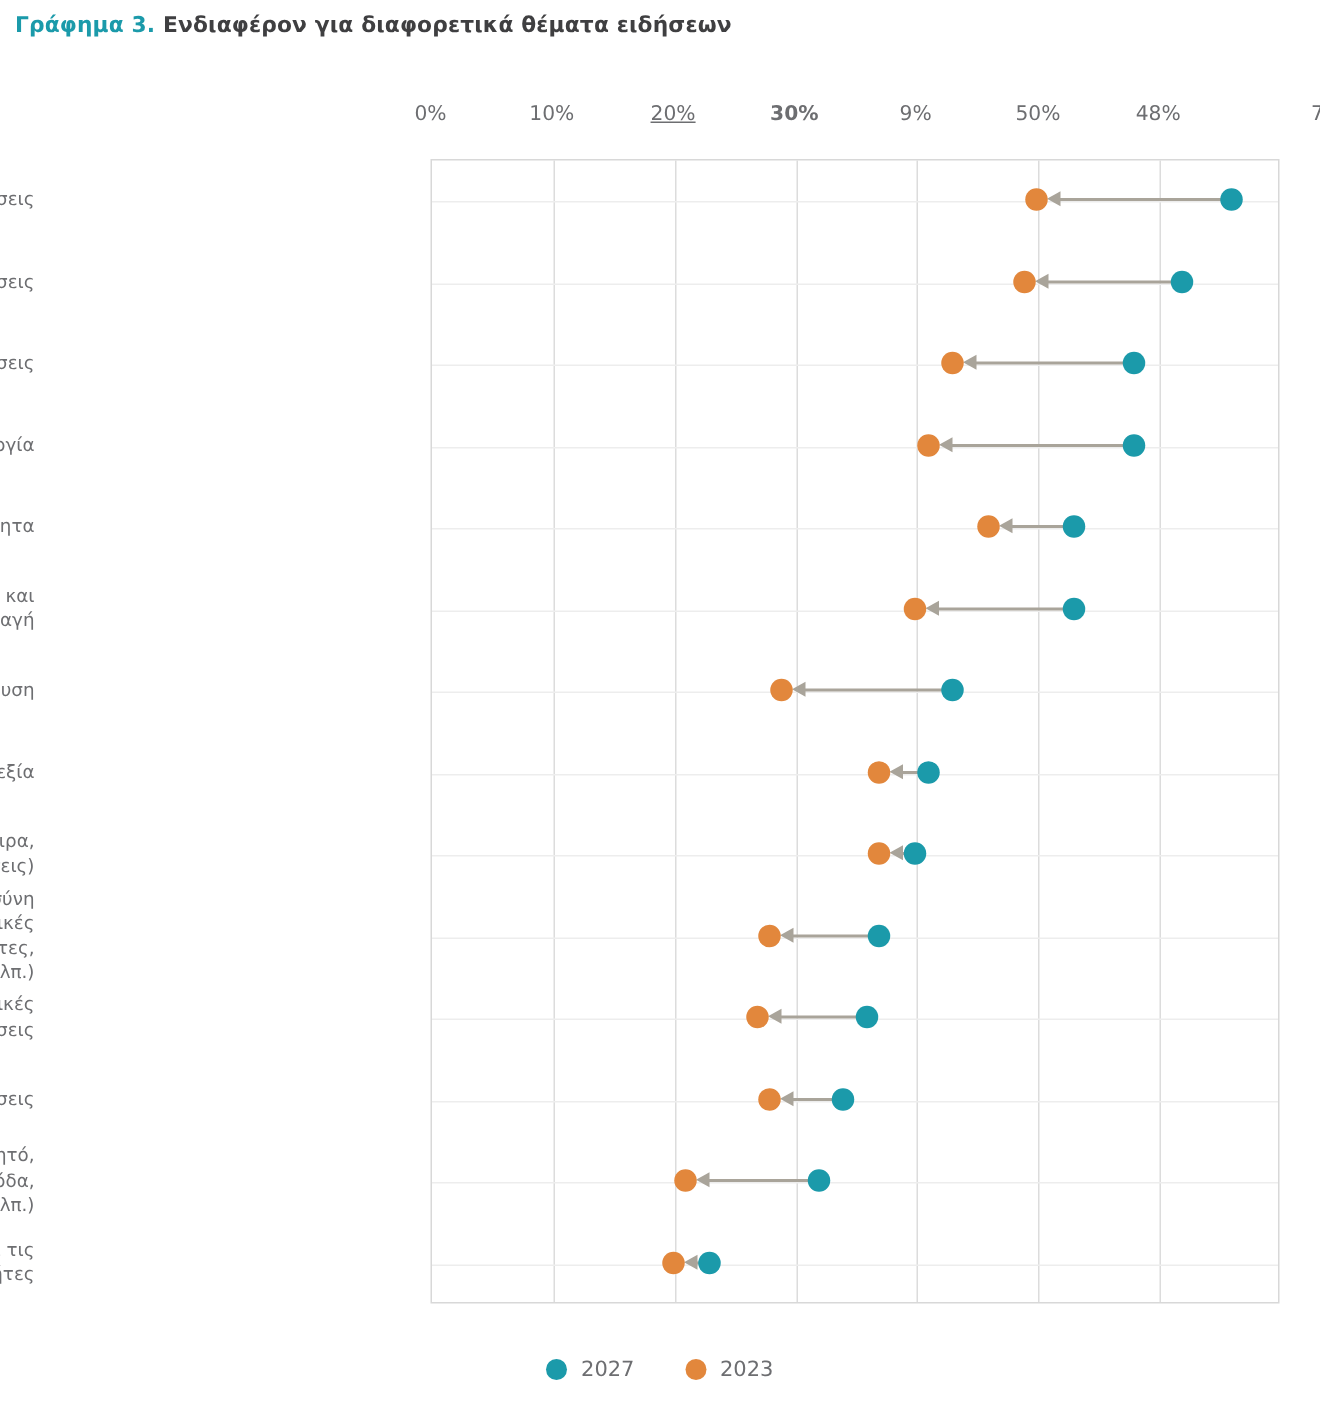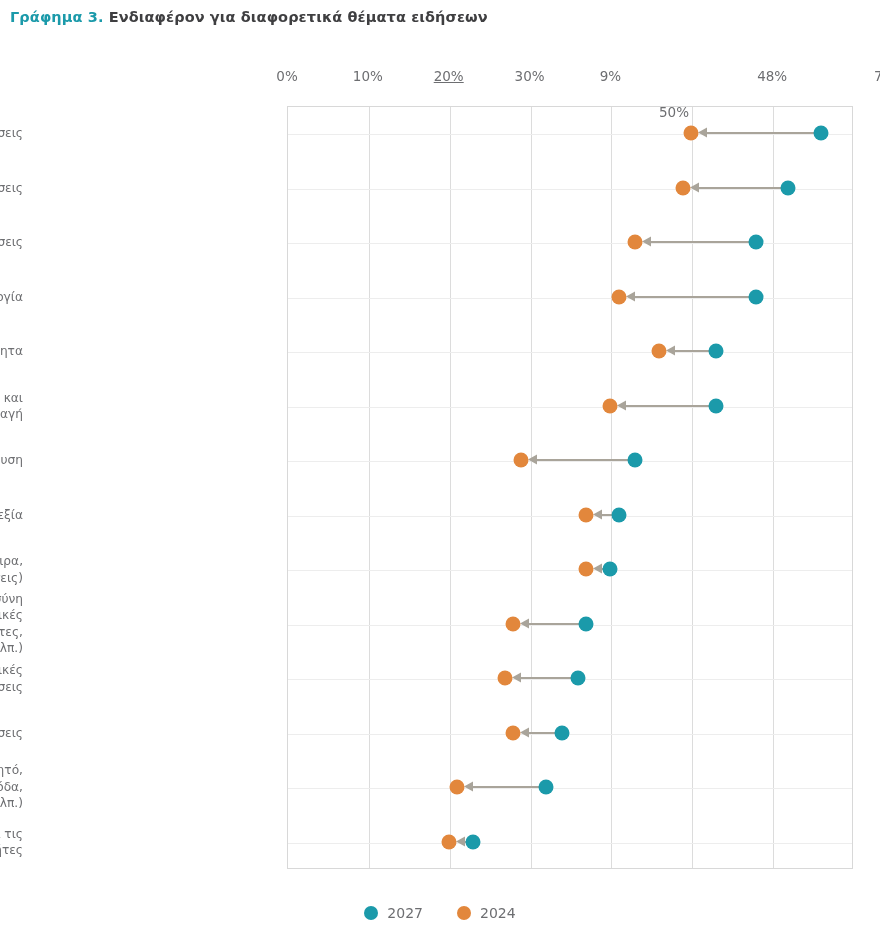--- a/index.html
+++ b/index.html
@@ -166,23 +166,23 @@
       <div class="hgrid" style="top: 517.75px;"></div>
       <div class="hgrid" style="top: 572.25px;"></div>
       <div class="hgrid" style="top: 626.75px;"></div>
       <div class="hgrid" style="top: 681.25px;"></div>
       <div class="hgrid" style="top: 735.75px;"></div>
     </div>
   <div id="xticks-layer">
       <div class="xtick" style="left: 287px;">0%</div>
       <div class="xtick" style="left: 367.857px;">10%</div>
       <div class="xtick" style="left: 448.714px; text-decoration: underline;">20%</div>
-      <div class="xtick" style="left: 529.571px;">30%</div>
+      <div class="xtick" style="left: 529.571px; font-weight: bold;">30%</div>
       <div class="xtick" style="left: 610.429px;">9%</div>
-      <div class="xtick" style="left: 674px; margin-top: 36px;">50%</div>
+      <div class="xtick" style="left: 692px;">50%</div>
       <div class="xtick" style="left: 772.143px;">48%</div>
       <div class="xtick" style="left: 889px;">70%</div>
     </div>
   <div id="ylabels-layer">
       <div class="ylabel" style="top: 133.25px;">Διεθνείς ειδήσεις</div>
       <div class="ylabel" style="top: 187.75px;">Τοπικές ειδήσεις</div>
       <div class="ylabel" style="top: 242.25px;">Πολιτικές ειδήσεις</div>
       <div class="ylabel" style="top: 296.75px;">Ειδήσεις για επιστήμη και τεχνολογία</div>
       <div class="ylabel" style="top: 351.25px;">Ειδήσεις για την εγκληματικότητα</div>
       <div class="ylabel" style="top: 405.75px;">Ειδήσεις για το περιβάλλον και<br>την κλιματική αλλαγή</div>
@@ -283,15 +283,15 @@
     </div>
 </div>
 
 <div class="legend" id="legend">
     <div class="legend-item">
       <span class="legend-swatch" style="background: rgb(27, 154, 170);"></span>
       <span>2027</span>
     </div>
     <div class="legend-item">
       <span class="legend-swatch" style="background: rgb(226, 135, 60);"></span>
-      <span>2024</span>
+      <span>2023</span>
     </div>
   </div>
 
 </body></html>

